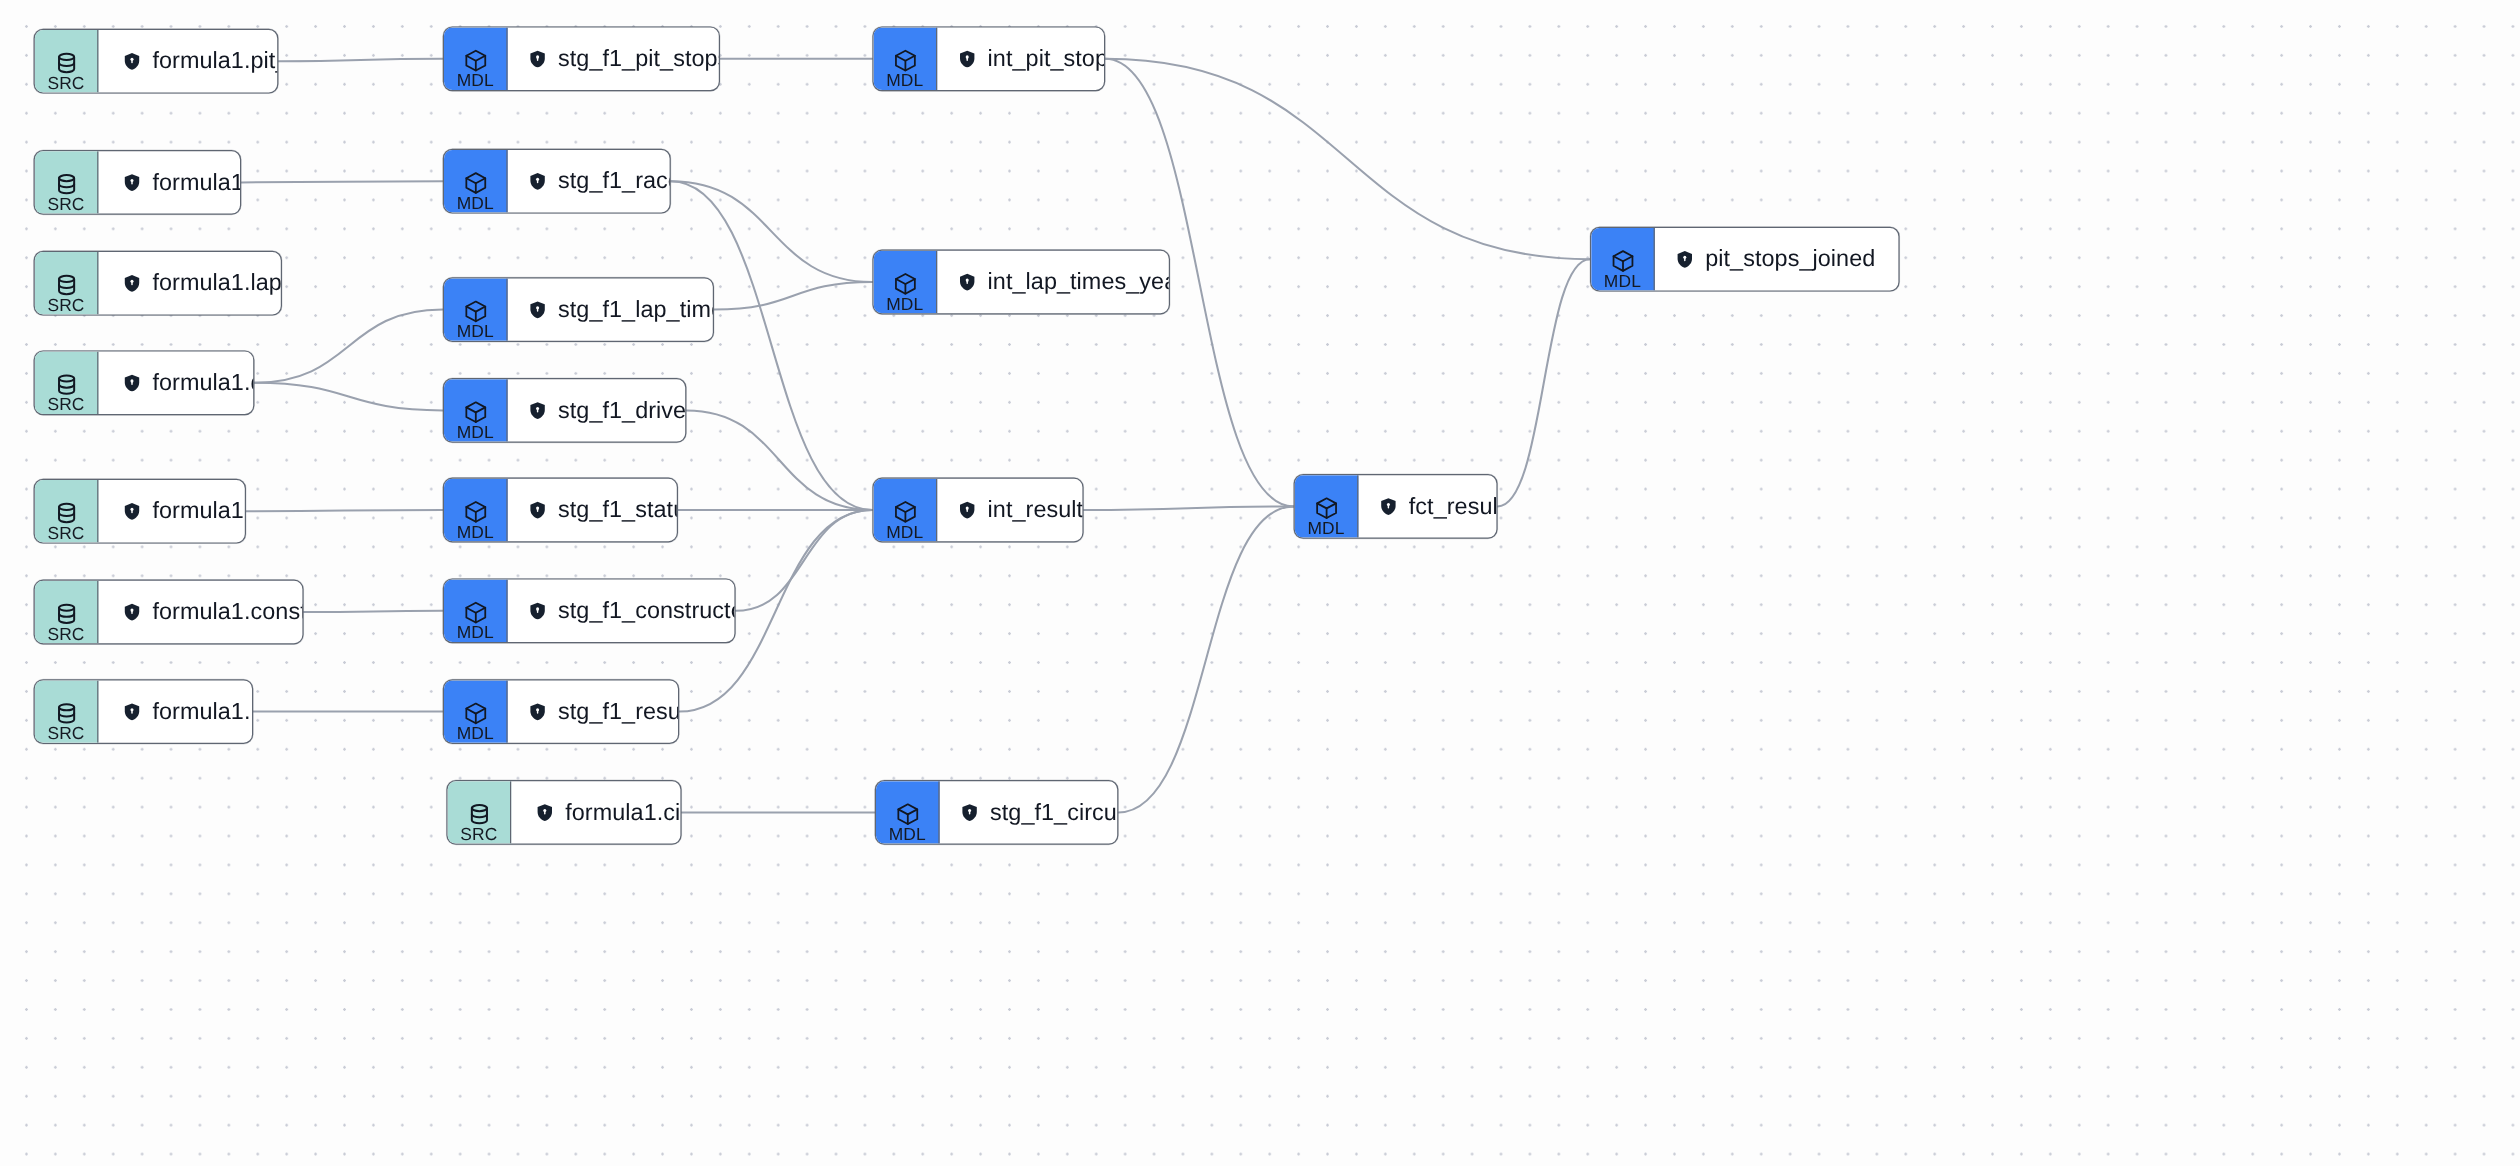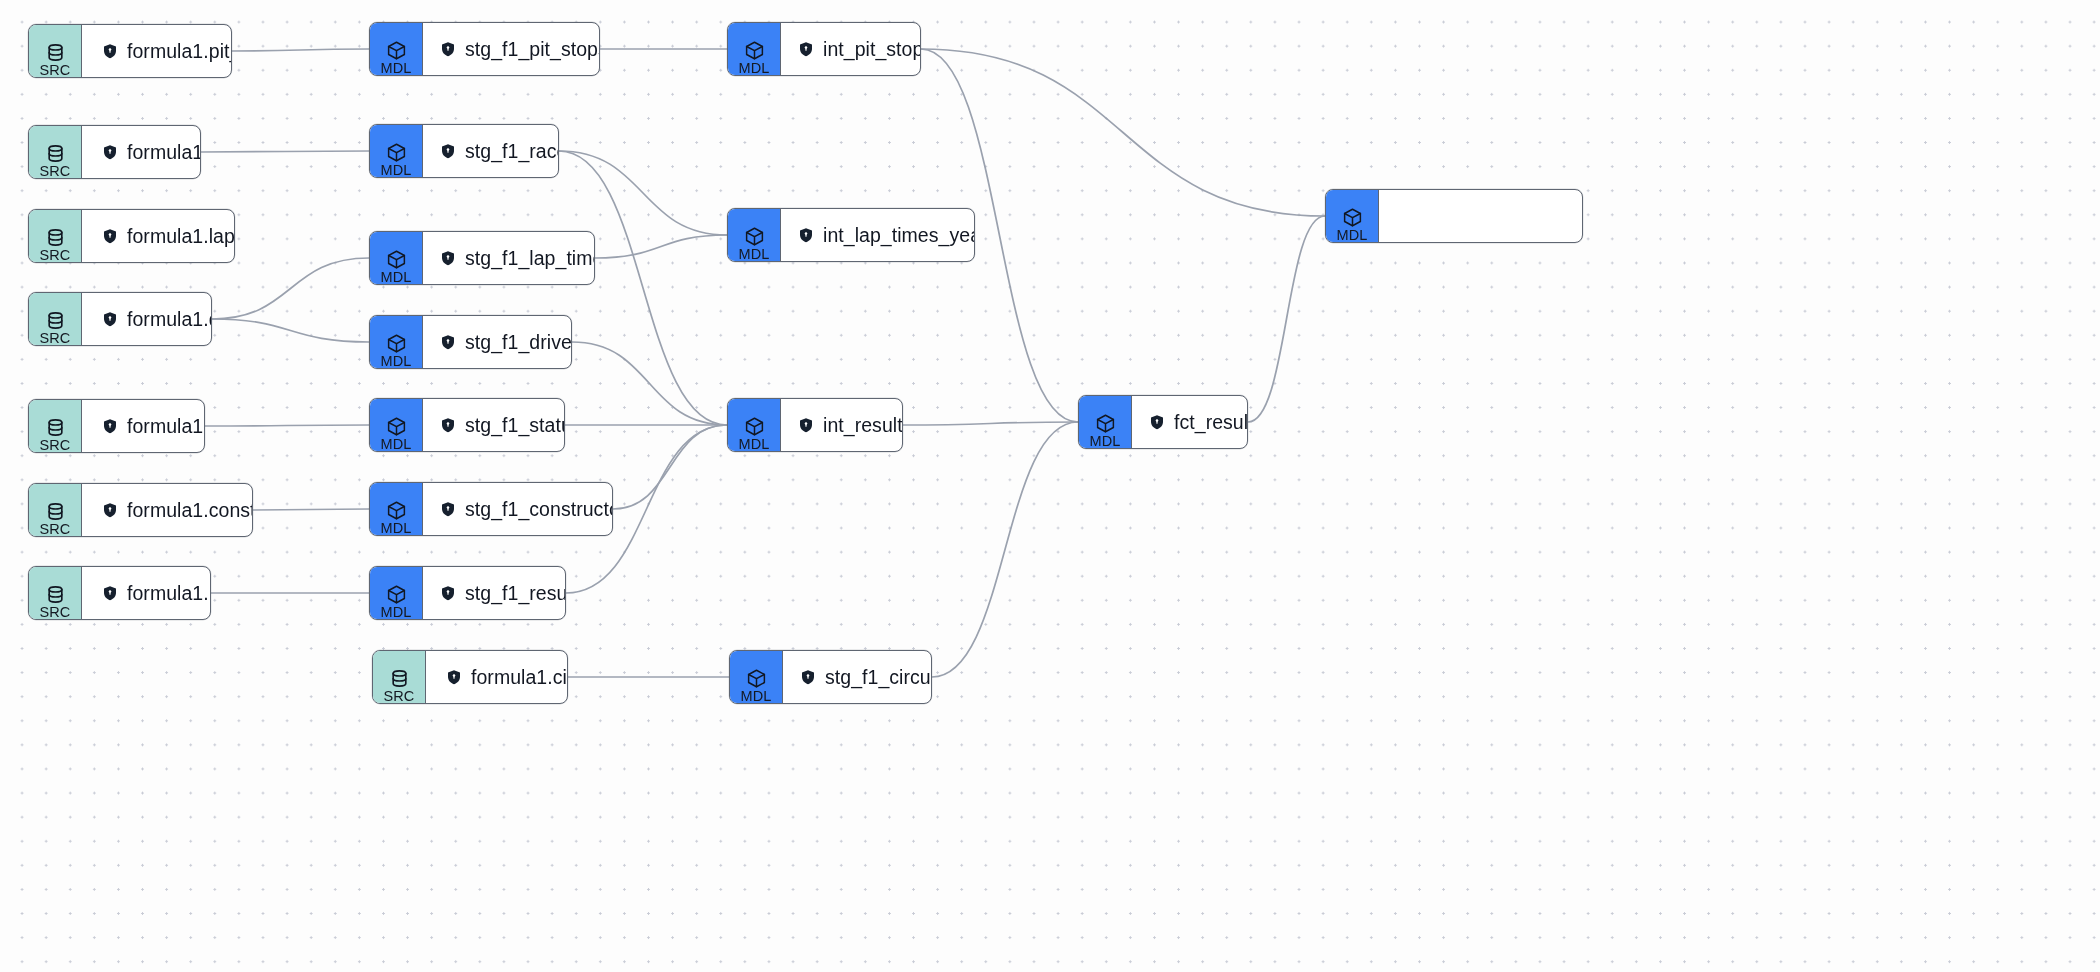--- a/index.html
+++ b/index.html
@@ -484,15 +484,23 @@
   </div>
       <div class="node" style="left: 1325px; top: 189px; width: 258px;">
     <div class="badge badge-mdl">
       <span class="badge-icon"><svg viewBox="0 0 24 24" width="21" height="21" fill="none" stroke="#111722" stroke-width="1.7" stroke-linecap="round" stroke-linejoin="round">
               <path d="M12 2.6 21 7.4v9.2L12 21.4 3 16.6V7.4z"></path>
               <path d="M3 7.4l9 4.8 9-4.8"></path>
               <path d="M12 12.2v9.2"></path>
             </svg></span>
       <span class="badge-text">MDL</span>
     </div>
+    <div class="node-body">
+      <span class="shield-icon"><svg viewBox="0 0 24 24" width="16" height="16">
+              <path d="M12 1.8 21 5.4v6.1c0 5.4-3.8 9.6-9 11.2-5.2-1.6-9-5.8-9-11.2V5.4z" fill="#16202e"></path>
+              <circle cx="12" cy="9.6" r="1.9" fill="#ffffff"></circle>
+              <rect x="11.1" y="10.3" width="1.8" height="4.3" rx="0.9" fill="#ffffff"></rect>
+            </svg></span>
+      <span class="node-label">pit_stops_joined</span>
+    </div>
   </div>
     </div>
 </div>
 
 </body></html>

